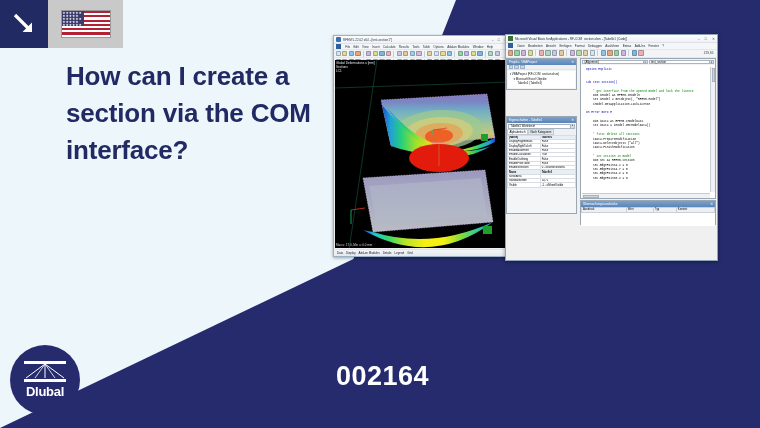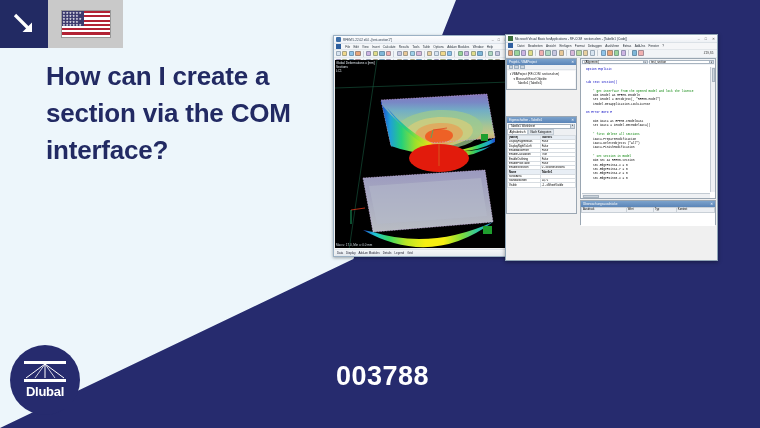--- a/index.html
+++ b/index.html
@@ -40,21 +40,21 @@
     background:repeating-linear-gradient(to bottom,
       #b22234 0, #b22234 2.15px, #ffffff 2.15px, #ffffff 4.3px); }
   .flag-canton { position:absolute; left:0; top:0; width:22px; height:15px;
     background:#3c3b6e; }
   .flag-stars { position:absolute; left:0; top:0; width:22px; height:15px;
     color:#fff; font-size:3.2px; line-height:3px; letter-spacing:0.4px;
     padding:1px 1px; overflow:hidden; }
 
   
   .headline {
-    position:absolute; left:46px; top:58px; width:275px;
+    position:absolute; left:66px; top:58px; width:275px;
     color:#222a63;
     font-size:26px; font-weight:bold; line-height:1.42;
     letter-spacing:-0.2px;
   }
 
   
   .logo-circle {
     position:absolute; left:10px; top:345px; width:70px; height:70px;
     border-radius:50%; background:#262b6e;
     display:flex; flex-direction:column; align-items:center; justify-content:center;
@@ -215,21 +215,21 @@
           <line x1="21" y1="0" x2="11" y2="14" stroke="#ffffff" stroke-width="0.8"></line>
           <line x1="21" y1="0" x2="31" y2="14" stroke="#ffffff" stroke-width="0.8"></line>
         </svg>
       </div>
       <div class="bar-bot"></div>
     </div>
     <div class="logo-text">Dlubal</div>
   </div>
 
   <div class="faq-wrap">
-    <div class="faq-num">003788</div>
+    <div class="faq-num">002164</div>
   </div>
 
   <div class="shot win-rfem">
     <div class="tb-rfem">
       <span class="ico"></span>
       <span class="ttl">RFEM 5.22.02 x64 - [test-section1*]</span>
       <span class="wbtns">
         <span>–</span>
         <span>□</span>
         <span>✕</span>

